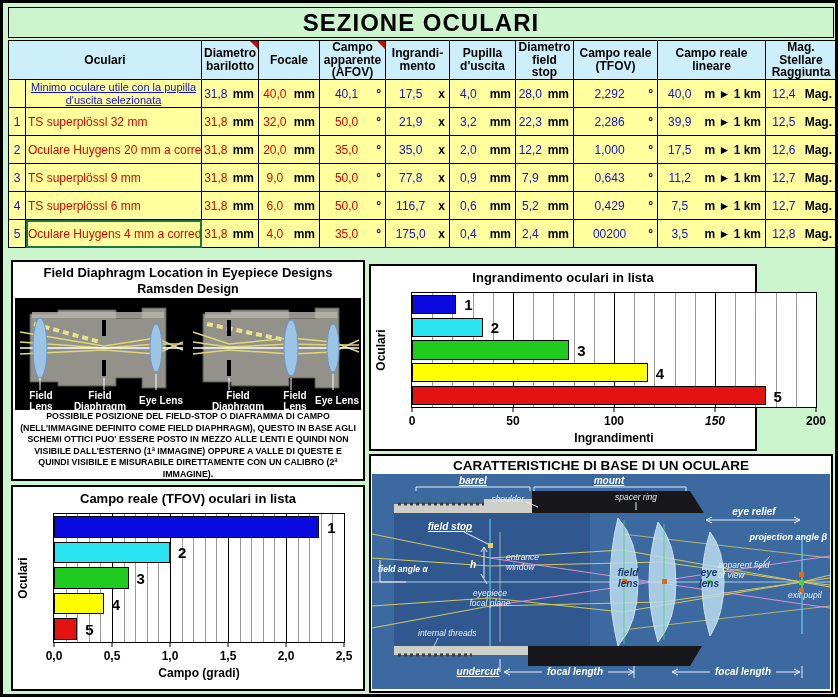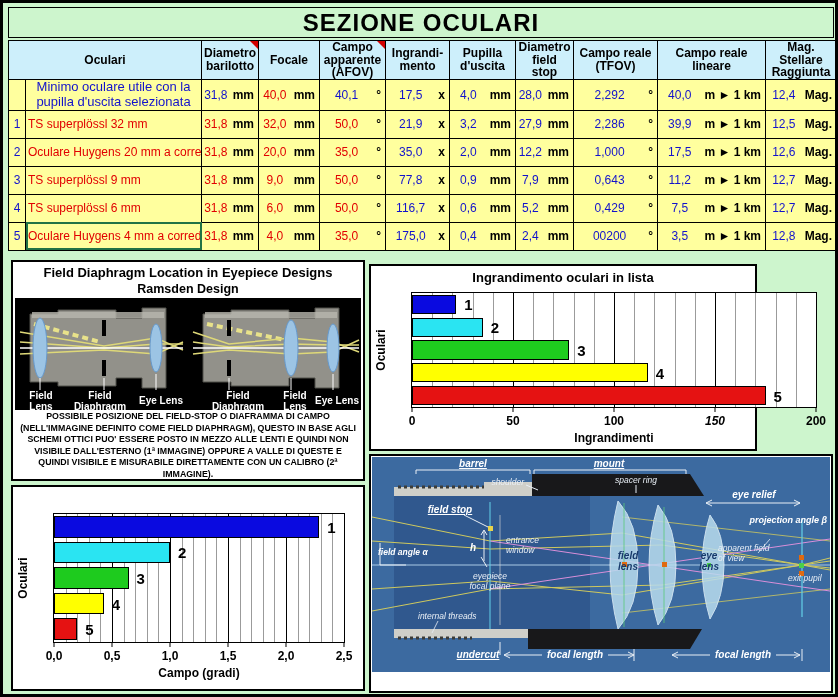--- a/index.html
+++ b/index.html
@@ -26,22 +26,22 @@
   }
   #data-table th{
     background:#cdeffb;font-weight:bold;text-align:center;height:38px;
     font-size:12px;line-height:1.05;
   }
   #data-table td{background:#ffff9e;height:27px;}
   tr.first-row td{height:30px;}
   td.num{color:#1212cc;text-align:center;font-size:12px;padding:0;}
   td.name{color:#e10000;text-align:left;padding-left:4px;font-size:12px;white-space:nowrap;}
   tr.first-row td.name{
-    color:#1212cc;text-align:center;
-    font-size:13px;white-space:normal;line-height:1.15;
+    color:#1212cc;text-align:center;text-decoration:underline;
+    font-size:11px;white-space:normal;line-height:1.15;
   }
   .cellpair{display:flex;align-items:center;width:100%;}
   .cellpair .val{flex:1;text-align:center;padding-right:5px;}
   .cellpair .unit{font-weight:bold;color:#000;text-align:left;white-space:nowrap;padding-right:2px;}
   .c-r{color:#e10000;} .c-b{color:#1212cc;}
   th.has-comment::after{
     content:"";position:absolute;top:0;right:0;
     border-left:8px solid transparent;border-top:8px solid #d40000;
   }
   td.sel{outline:2px solid #217346;outline-offset:-2px;}
@@ -212,21 +212,21 @@
           </div>
         </td>
         <td>
           <div class="cellpair">
             <span class="val c-b">3,2</span>
             <span class="unit">mm</span>
           </div>
         </td>
         <td>
           <div class="cellpair">
-            <span class="val c-b">27,9</span>
+            <span class="val c-b">22,3</span>
             <span class="unit">mm</span>
           </div>
         </td>
         <td>
           <div class="cellpair">
             <span class="val c-b">2,286</span>
             <span class="unit">°</span>
           </div>
         </td>
         <td>
@@ -570,20 +570,21 @@
       <div class="tickmark" style="left: 50%;"></div>
       <div class="ticklabel" style="left: 50%;">100</div>
       <div class="tickmark" style="left: 75%;"></div>
       <div class="ticklabel" style="left: 75%; font-style: italic;">150</div>
       <div class="tickmark" style="left: 100%;"></div>
       <div class="ticklabel" style="left: 100%;">200</div>
     </div>
 </div>
 
 <div id="chart2" class="panel chart-panel">
+  <div class="chart-title">Campo reale (TFOV) oculari in lista</div>
   <div class="plot">
     <div class="ylabel">Oculari</div>
     <div class="xlabel">Campo (gradi)</div>
   <div class="gridline minor" style="left: 4%;"></div>
       <div class="gridline minor" style="left: 8%;"></div>
       <div class="gridline minor" style="left: 12%;"></div>
       <div class="gridline minor" style="left: 16%;"></div>
       <div class="gridline minor" style="left: 24%;"></div>
       <div class="gridline minor" style="left: 28%;"></div>
       <div class="gridline minor" style="left: 32%;"></div>
@@ -623,20 +624,21 @@
       <div class="tickmark" style="left: 60%;"></div>
       <div class="ticklabel" style="left: 60%;">1,5</div>
       <div class="tickmark" style="left: 80%;"></div>
       <div class="ticklabel" style="left: 80%;">2,0</div>
       <div class="tickmark" style="left: 100%;"></div>
       <div class="ticklabel" style="left: 100%;">2,5</div>
     </div>
 </div>
 
 <div id="panel-ocular" class="panel">
+  <div class="fig-title">CARATTERISTICHE DI BASE DI UN OCULARE</div>
   <svg id="ocular-svg" width="458" height="215" viewBox="0 0 458 215" font-family="Liberation Sans, DejaVu Sans, sans-serif">
     <rect x="0" y="0" width="458" height="215" fill="#3c6aa0"></rect>
     <rect x="22" y="38" width="196" height="135" fill="#30588e"></rect>
     <line x1="0" y1="108" x2="458" y2="108" stroke="#a9c9e4" stroke-width="1"></line>
 
     <polyline points="0,60 118,84 250,76 430,108 458,113" fill="none" stroke="#cfc95e" stroke-width="1"></polyline>
     <polyline points="0,84 118,92 290,88 430,108 458,111" fill="none" stroke="#cfc95e" stroke-width="1"></polyline>
     <polyline points="0,132 118,124 250,138 430,108 458,104" fill="none" stroke="#cfc95e" stroke-width="1"></polyline>
     <polyline points="0,154 118,132 290,128 430,108 458,101" fill="none" stroke="#cfc95e" stroke-width="1"></polyline>
     <line x1="250" y1="60" x2="458" y2="84" stroke="#cfc95e" stroke-width="0.8"></line>

